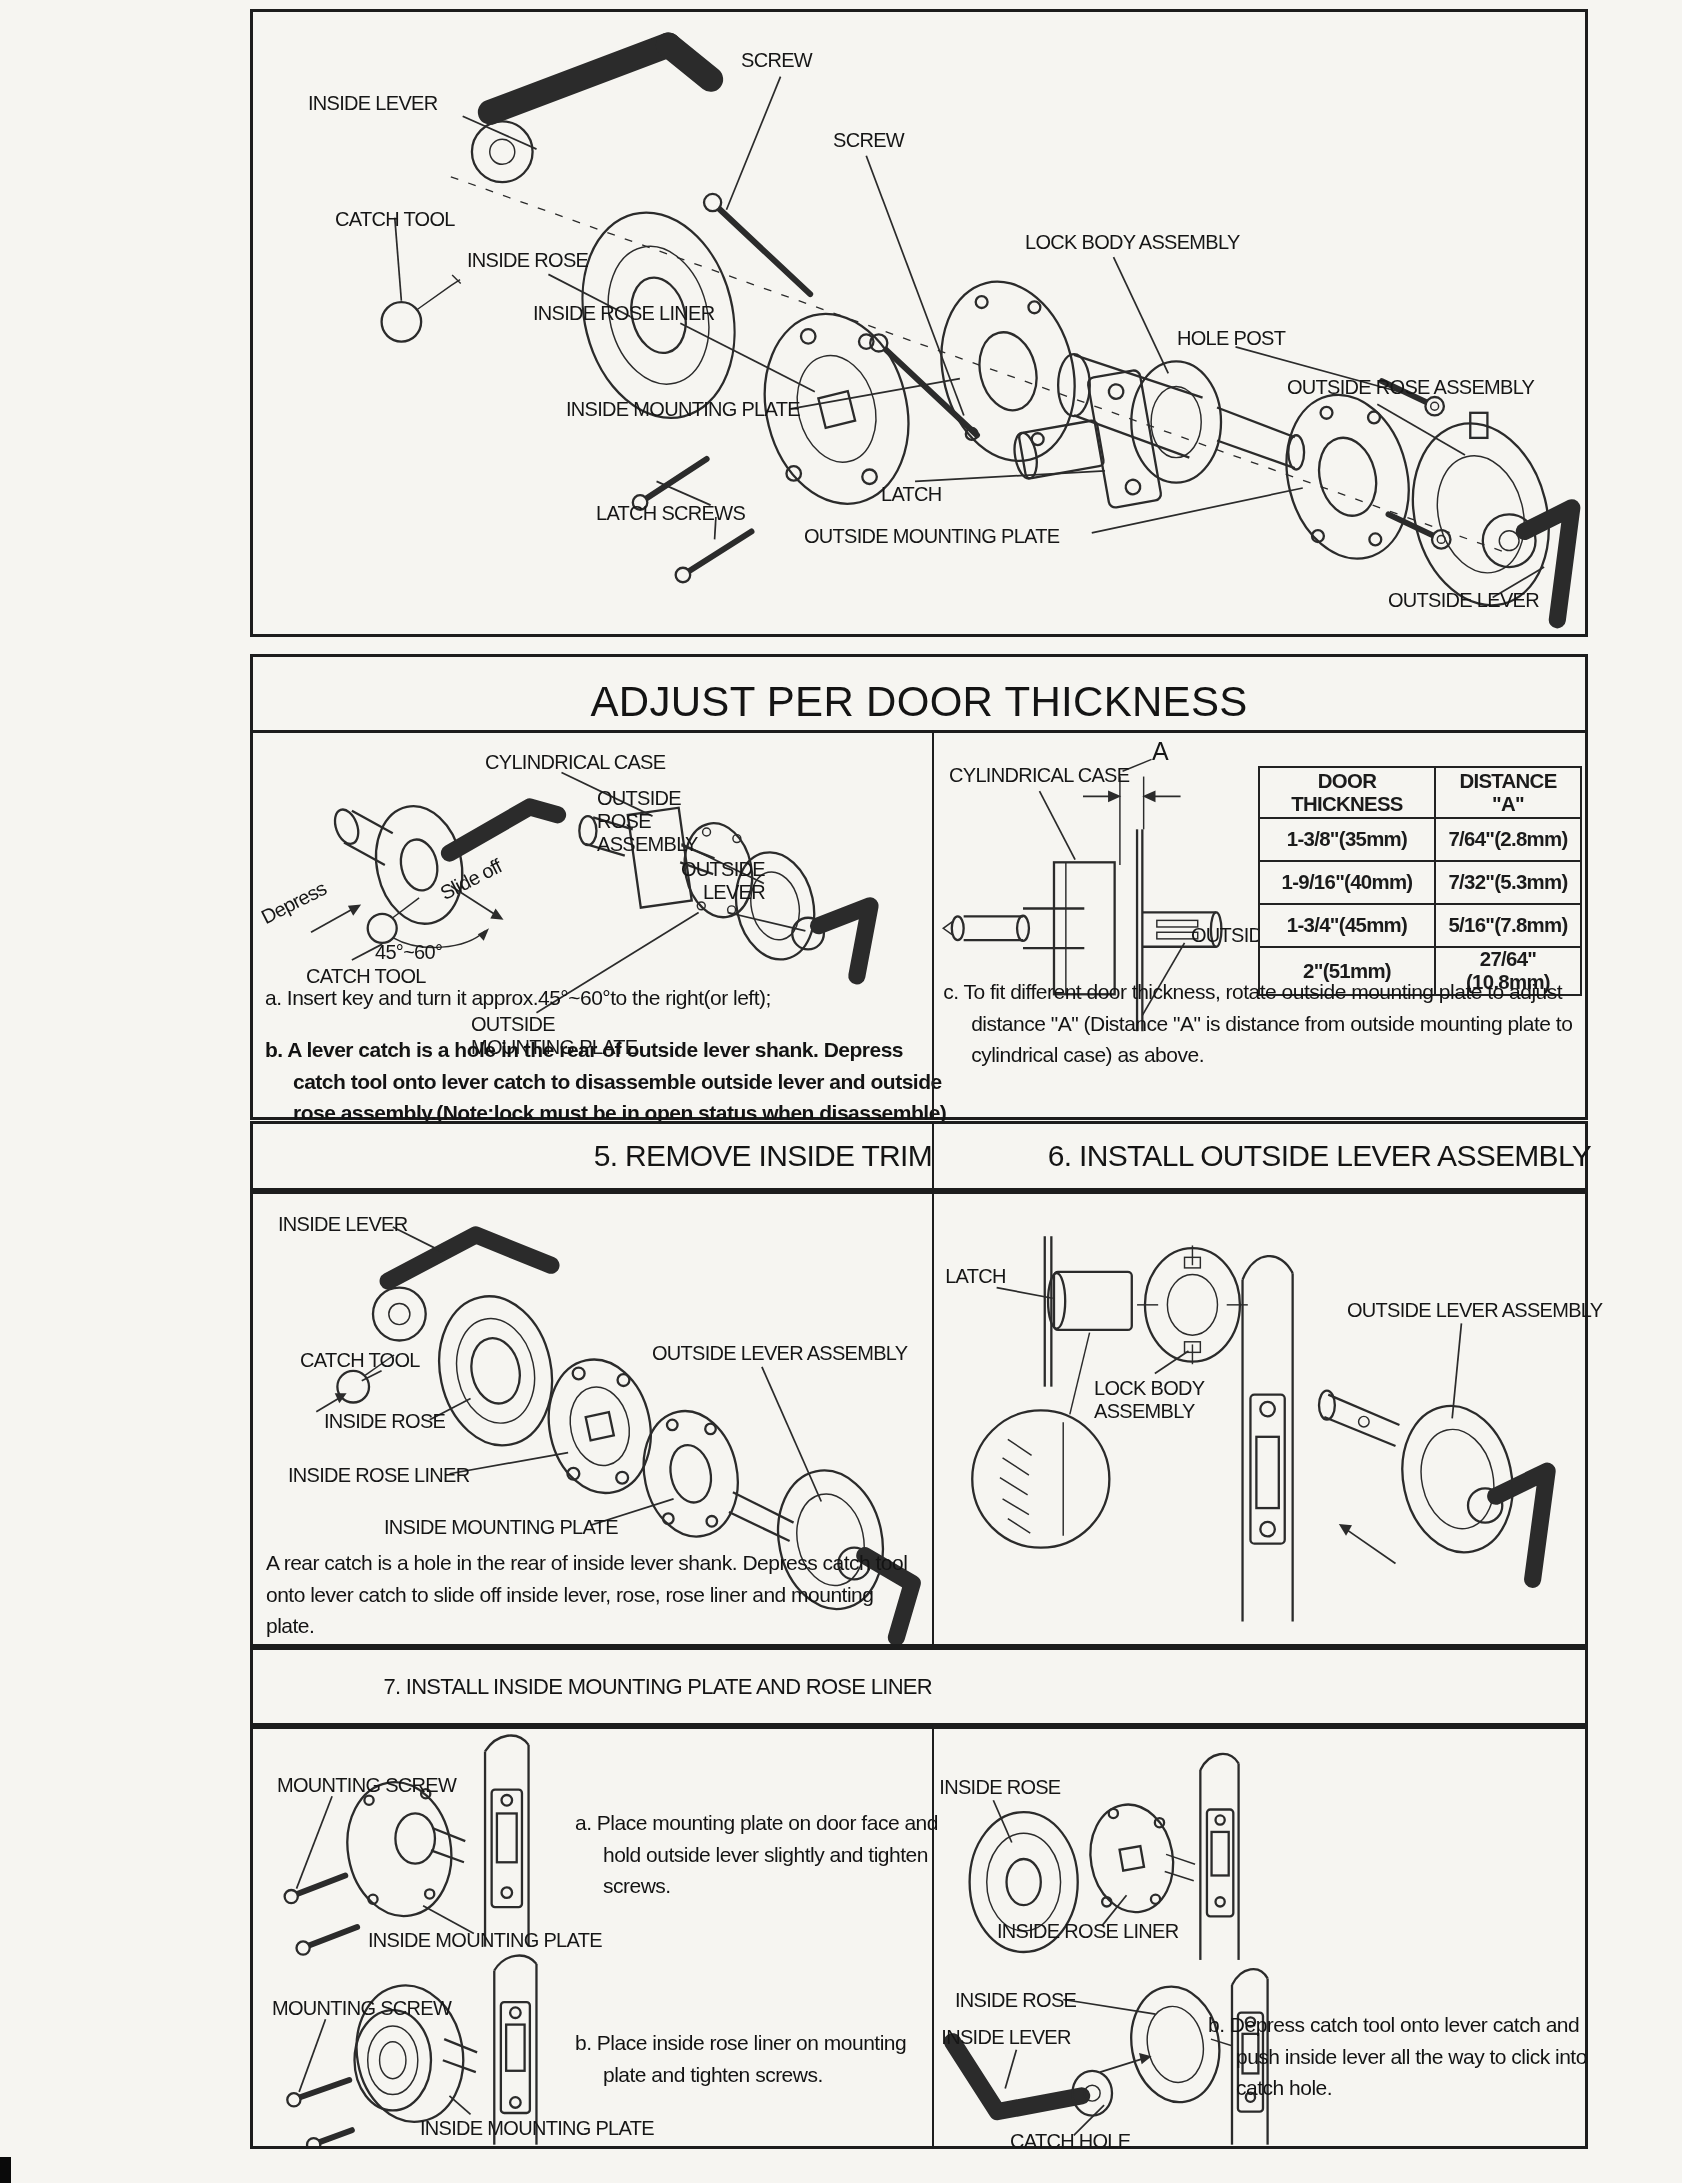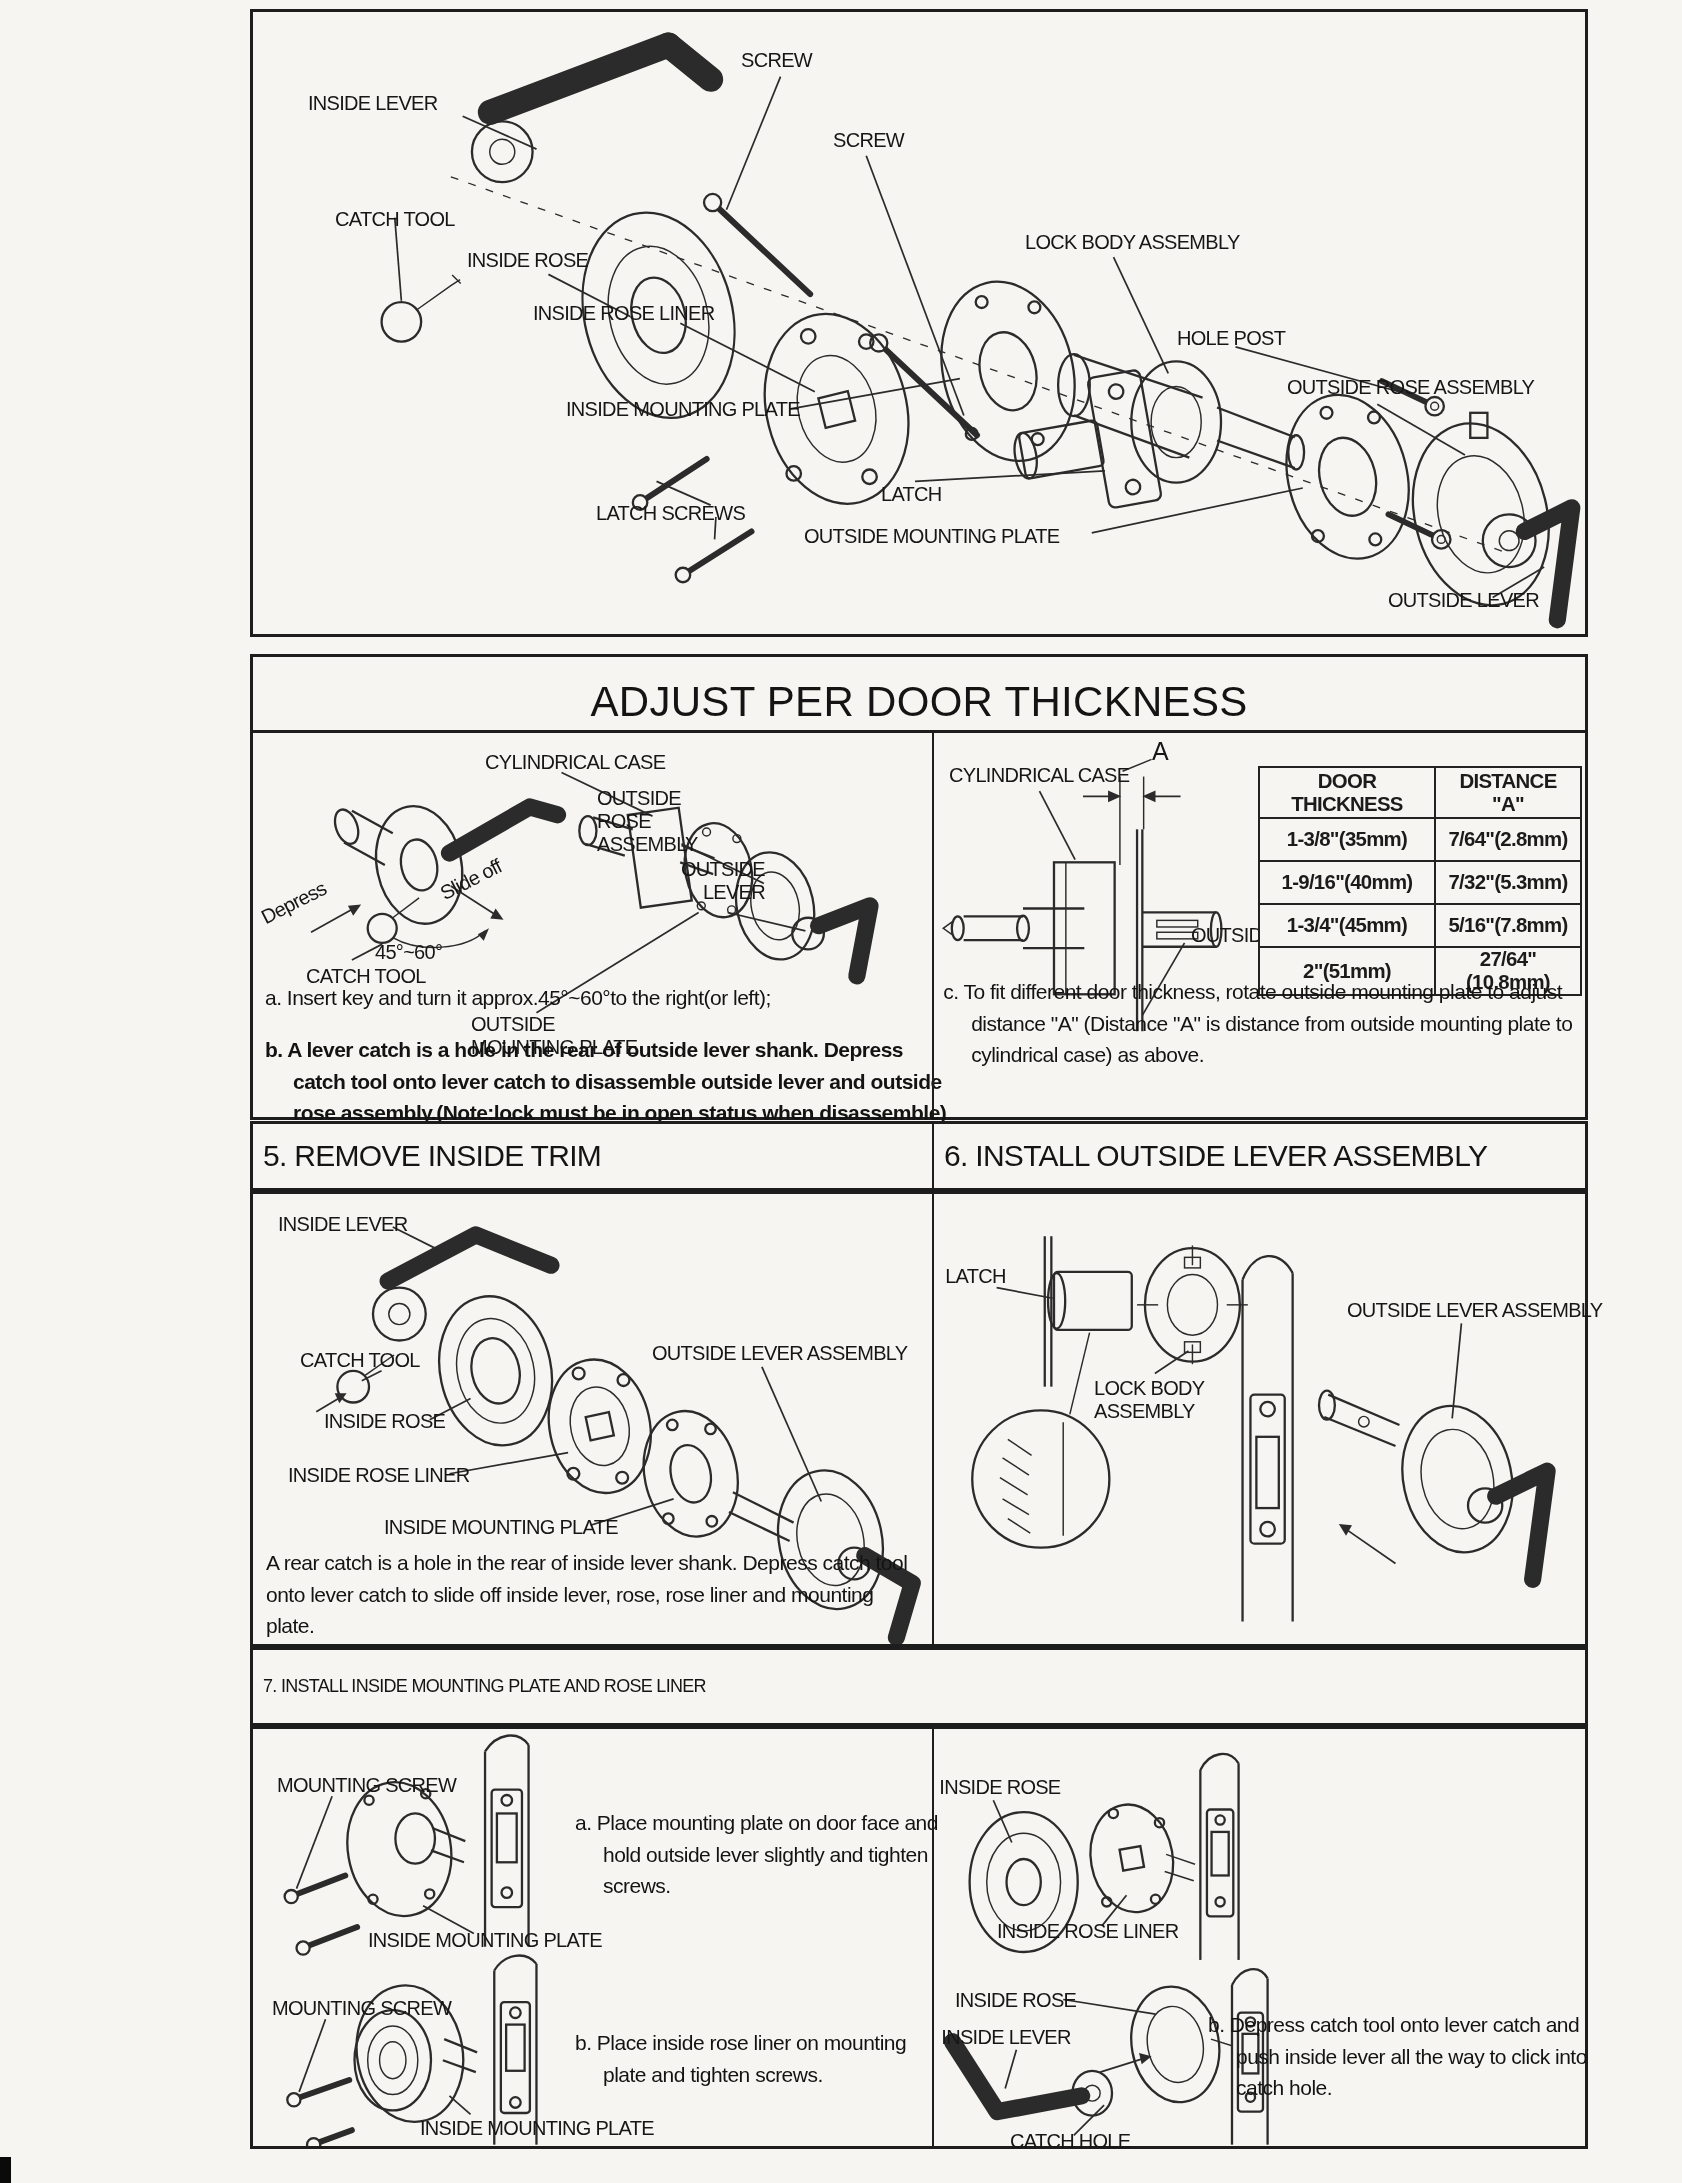--- a/index.html
+++ b/index.html
@@ -18,24 +18,24 @@
   svg.art .dash{stroke-dasharray:12 16;stroke-width:2;}
   svg.art .ah{fill:#2b2b2b;stroke:none;}
   .lbl{position:absolute;font-size:20px;letter-spacing:-0.7px;white-space:nowrap;color:#161616;}
   .lbl.wrap{white-space:normal;line-height:1.15;}
   .lbl.rot{transform:rotate(-27deg);transform-origin:left bottom;}
   .body{position:absolute;font-size:21px;line-height:1.5;letter-spacing:-0.5px;color:#131313;}
   .hang{padding-left:28px;text-indent:-28px;}
   .indent1{text-indent:53px;}
   .bandtitle{margin:0;font-weight:normal;letter-spacing:0.3px;color:#141414;}
   h1.bandtitle{font-size:42px;text-align:center;line-height:90px;}
-  h2.bandtitle{font-size:30px;letter-spacing:-0.7px;padding-left:10px;}
+  h2.bandtitle{font-size:30px;letter-spacing:-0.7px;padding-left:10px;text-align:right;}
   .band5 h2{line-height:64px;}
   .band7 h2{line-height:73px;}
-  h2.small{font-size:18px;}
+  h2.small{font-size:22px;}
   table.dt{position:absolute;border-collapse:collapse;background:#f6f5f1;}
   table.dt th,table.dt td{border:2px solid #222;font-size:20.4px;font-weight:bold;letter-spacing:-0.7px;text-align:center;padding:0 6.6px;}
   table.dt th{height:49px;}
   table.dt td{height:41px;}
   .corner-mark{position:absolute;left:0;top:2157px;width:10.5px;height:28px;background:#0a0a0a;}
 </style>
 </head>
 <body>
 
 <div class="page">

